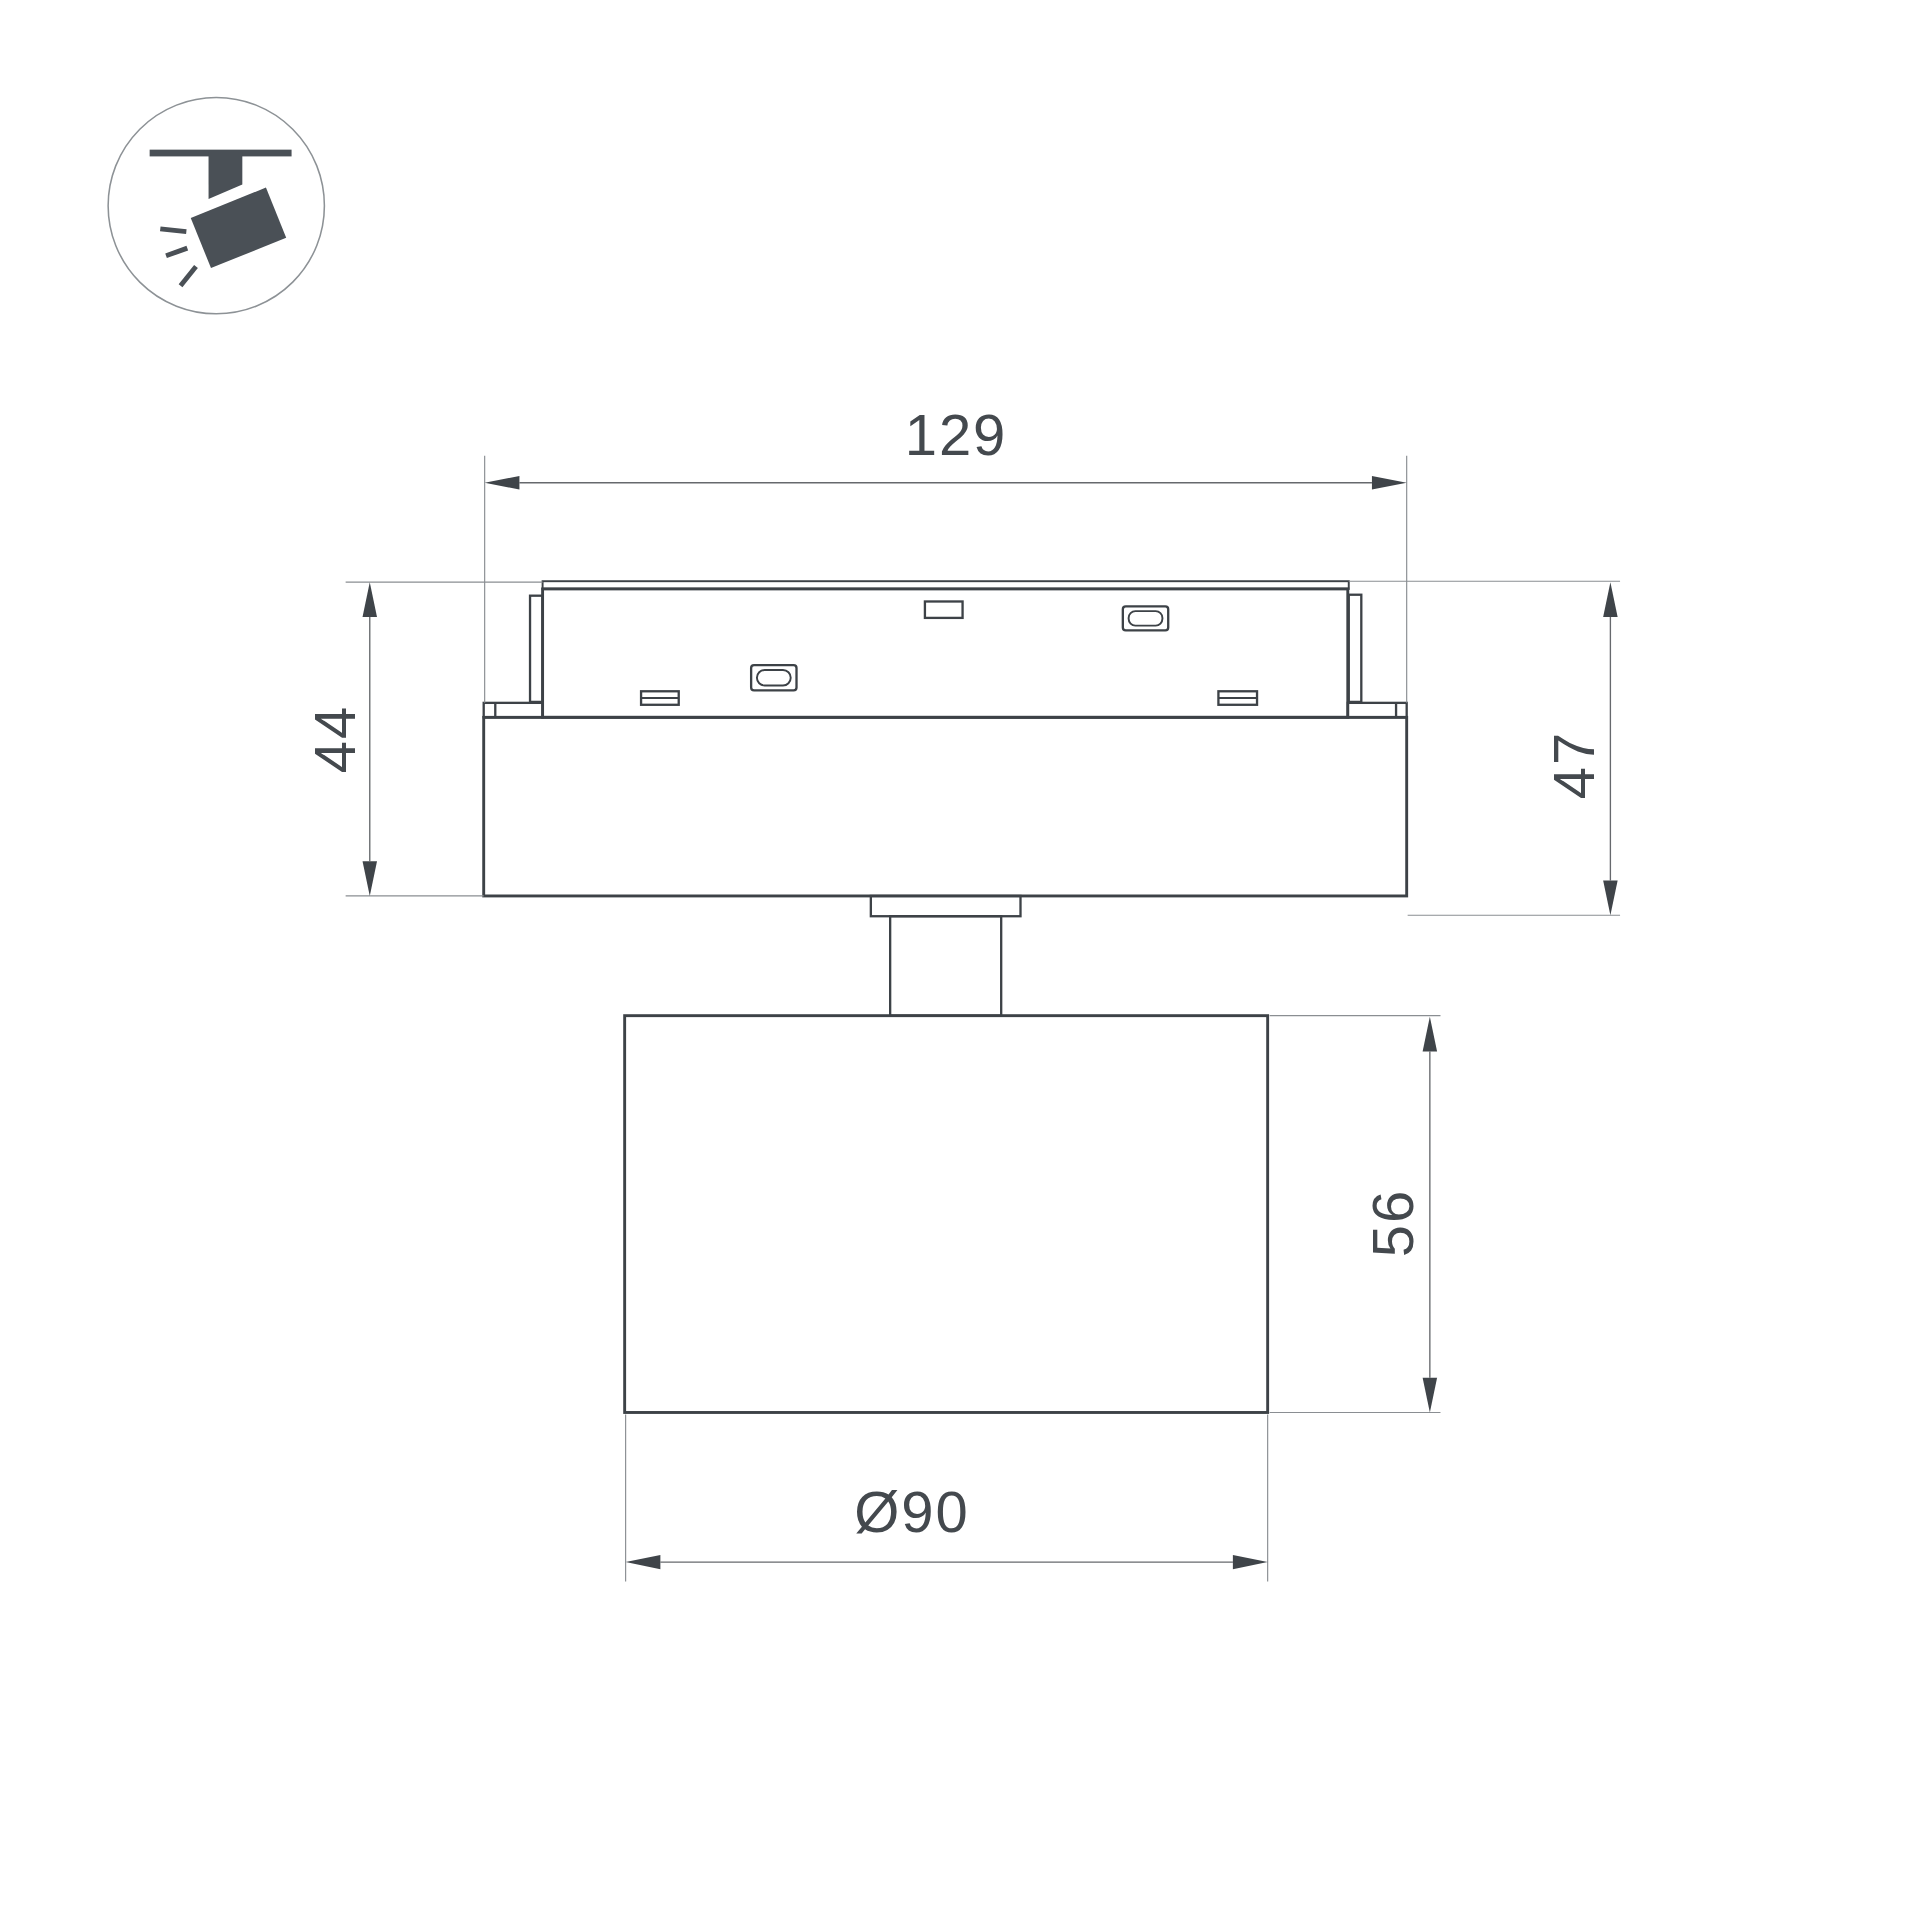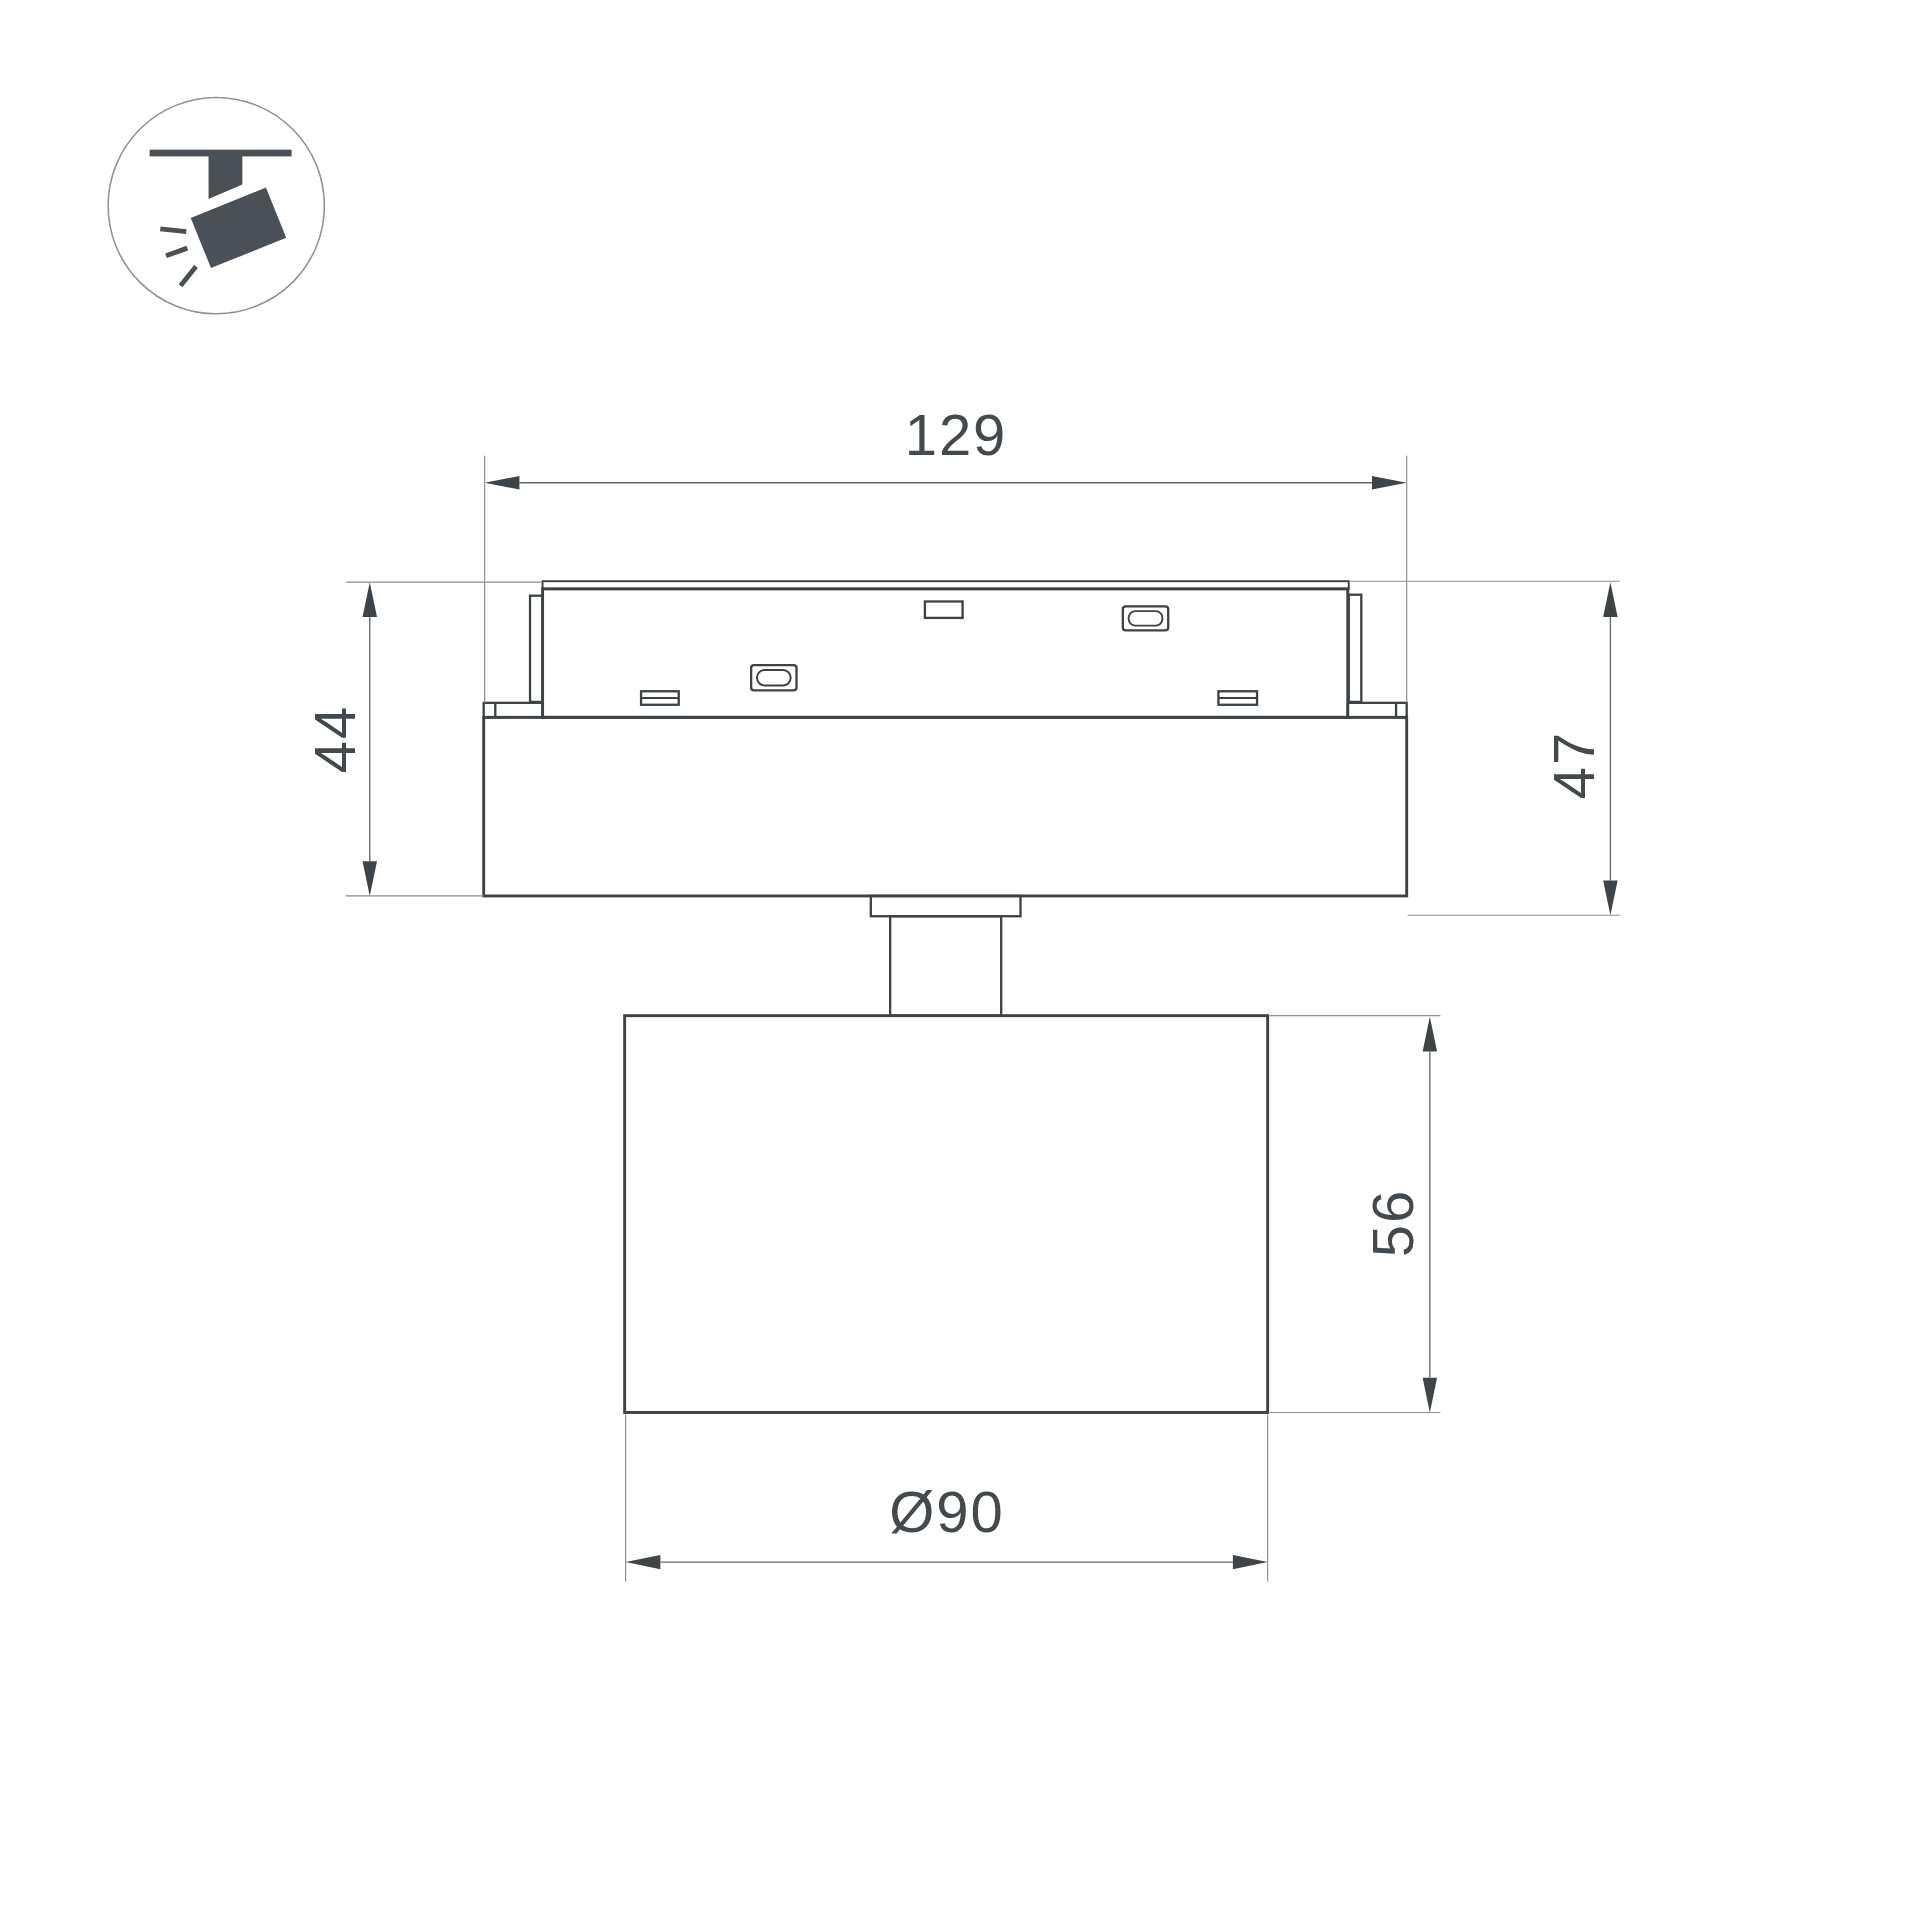--- a/index.html
+++ b/index.html
@@ -141,15 +141,15 @@
   </svg>
 
   <div class="dimlabel" style="left:850px;top:400px;">129</div>
 
   <div class="dimlabel rot" style="left:229px;top:704px;">44</div>
 
   <div class="dimlabel rot" style="left:1468px;top:730px;">47</div>
 
   <div class="dimlabel rot" style="left:1287px;top:1188px;">56</div>
 
-  <div class="dimlabel" style="left:841px;top:1477px;">Ø90</div>
+  <div class="dimlabel" style="left:806px;top:1477px;">Ø90</div>
 </div>
 
 
 </body></html>

